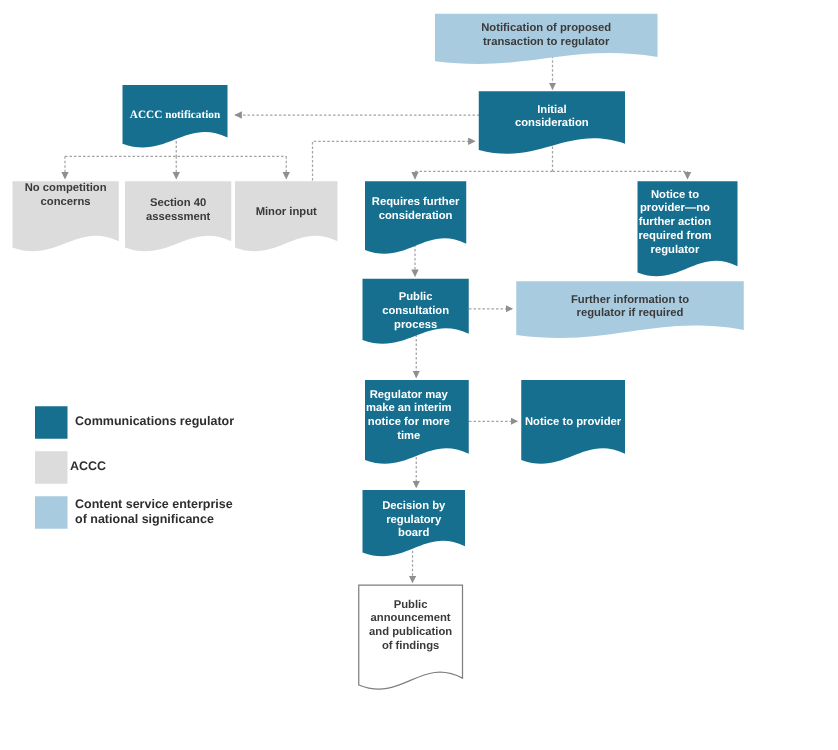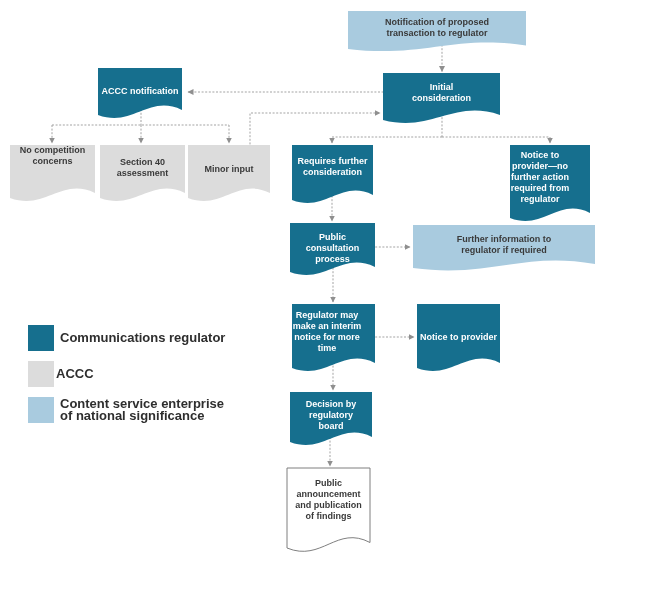--- a/index.html
+++ b/index.html
@@ -14,21 +14,21 @@
   .lbl{position:absolute;display:flex;align-items:center;justify-content:center;
        text-align:center;white-space:pre-line;font-size:9px;line-height:11px;
        font-weight:bold;pointer-events:none;}
   .lbl.light{color:#ffffff;}
   .lbl.dark{color:#3a3a3a;}
   .legend-swatch{position:absolute;width:26px;height:26px;}
   .sw-teal{background:#166f8e;}
   .sw-gray{background:#dcdcdc;}
   .sw-blue{background:#a9cbdf;}
   .legend-label{position:absolute;display:flex;align-items:center;text-align:left;
-       white-space:pre-line;color:#2e2e2e;font-size:13px;line-height:12px;font-weight:bold;}
+       white-space:pre-line;color:#2e2e2e;font-size:10px;line-height:12px;font-weight:bold;}
 </style>
 </head>
 <body>
 
 <div class="stage">
   <svg width="670" height="600" viewBox="0 0 670 600">
     <defs>
       <marker id="arw" markerWidth="7" markerHeight="7" refX="5.5" refY="3" orient="auto" markerUnits="userSpaceOnUse">
         <path d="M0,0 L6,3 L0,6 Z" fill="#8f8f8f"></path>
       </marker>
@@ -69,21 +69,21 @@
       <path class="shape-teal" d="M 417 304 L 500 304 L 500 363 C 466.8 347, 451.86 381, 417 368 Z"></path>
       <path class="shape-teal" d="M 290 392 L 372 392 L 372 437 C 339.2 421, 324.44 455, 290 442 Z"></path>
       <path class="shape-white" d="M 287 468 L 370 468 L 370 542.5 C 336.8 524.9, 321.86 562.3, 287 548 Z"></path>
     </g>
   </svg>
 
   <div class="lbl dark" style="left:348px;top:14px;width:178px;height:28px;">Notification of proposed
 transaction to regulator</div>
   <div class="lbl light" style="left:383px;top:76px;width:117px;height:34px;">Initial
 consideration</div>
-  <div class="lbl light" style="left:98px;top:80px;width:84px;height:22px;">ACCC notification</div>
+  <div class="lbl light" style="left:98px;top:80px;width:84px;height:22px;font-family:Liberation Serif, serif;">ACCC notification</div>
   <div class="lbl dark" style="left:10px;top:138px;width:85px;height:36px;">No competition
 concerns</div>
   <div class="lbl dark" style="left:100px;top:150px;width:85px;height:36px;">Section 40
 assessment</div>
   <div class="lbl dark" style="left:188px;top:156px;width:82px;height:26px;">Minor input</div>
   <div class="lbl light" style="left:292px;top:150px;width:81px;height:34px;">Requires further
 consideration</div>
   <div class="lbl light" style="left:510px;top:148px;width:60px;height:58px;">Notice to
 provider—no
 further action

